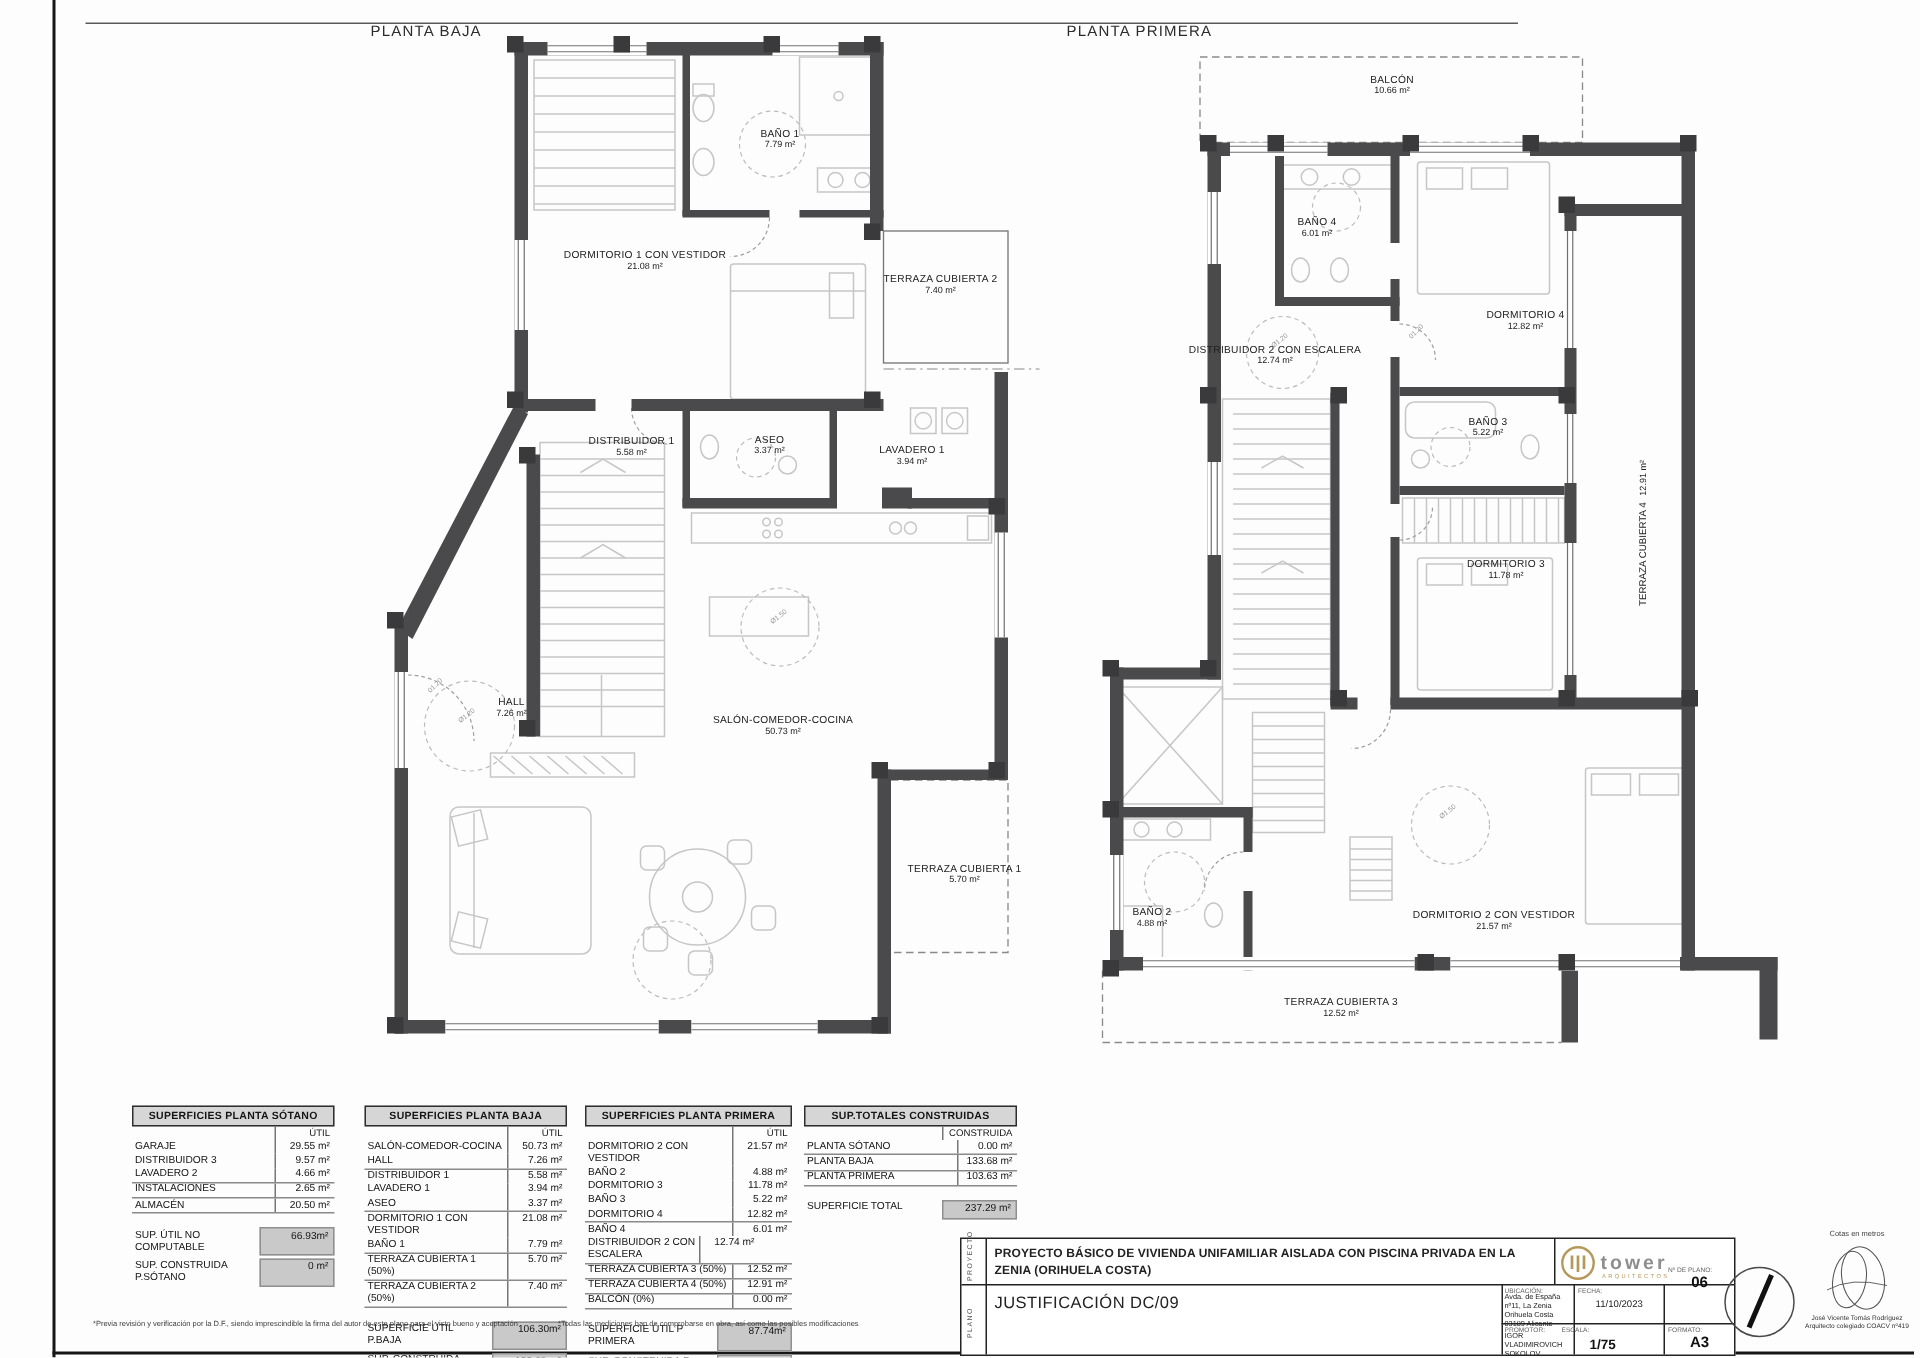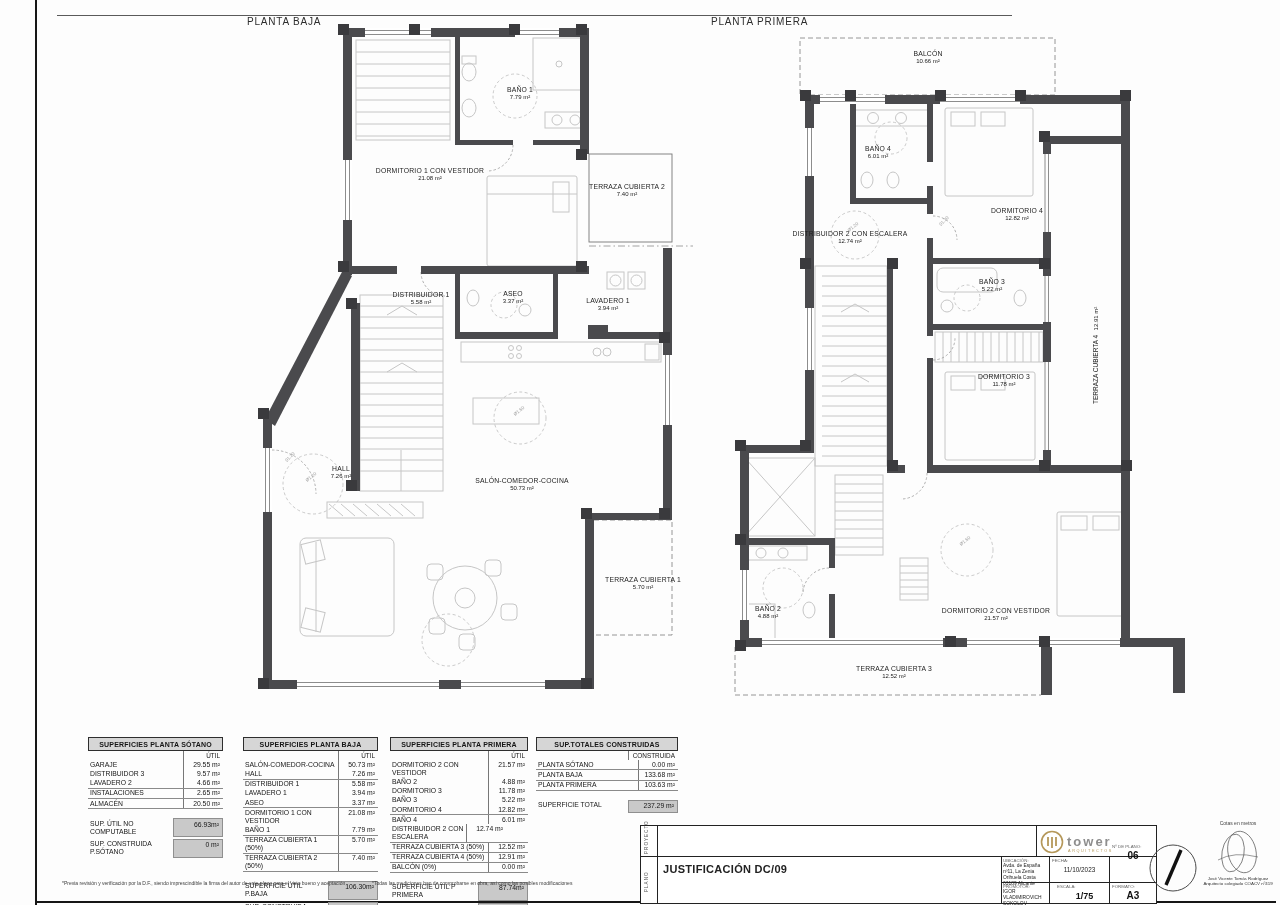--- a/index.html
+++ b/index.html
@@ -49,21 +49,21 @@
   .wrap2 .lab{max-width:72px;}
   
   .footnote{position:absolute;font-size:5px;color:#3c3c3c;white-space:nowrap;}
   
   .tblock{position:absolute;left:640px;top:825px;width:515px;height:77px;border:1px solid #222;background:#fff;}
   .tb-line{position:absolute;background:#222;}
   .tb-vtext{position:absolute;writing-mode:vertical-rl;transform:rotate(180deg);font-size:4.6px;
             letter-spacing:1px;color:#555;text-align:center;}
   .tb-title{position:absolute;left:22px;top:5px;width:365px;font-size:8px;font-weight:bold;
             line-height:10.5px;color:#222;letter-spacing:.1px;}
-  .tb-plano{position:absolute;left:22px;top:37px;font-size:11px;font-weight:bold;color:#222;letter-spacing:.3px;}
+  .tb-plano{position:absolute;left:22px;top:37px;font-size:11px;font-weight:normal;color:#222;letter-spacing:.3px;}
   .tb-cell-label{font-size:4.4px;color:#666;display:block;}
   .tb-small{font-size:4.9px;color:#222;line-height:6px;}
   .tb-date{font-size:6.4px;color:#222;text-align:center;margin-top:3px;}
   .tb-big{font-size:10px;font-weight:bold;color:#111;text-align:center;margin-top:1px;}
   .tb-mid{font-size:9px;font-weight:bold;color:#111;text-align:center;margin-top:2px;}
   
   .cotas{position:absolute;left:1198px;top:820px;width:80px;text-align:center;font-size:5px;color:#444;}
   .architect{position:absolute;left:1196px;top:876px;width:84px;text-align:center;font-size:4.4px;
              color:#333;line-height:5.4px;}
 </style>
@@ -604,20 +604,21 @@
   <div class="tb-line" style="left:0;top:30px;width:515px;height:1px;"></div>
   <div class="tb-line" style="left:395px;top:0;width:1px;height:30px;"></div>
   <div class="tb-line" style="left:360px;top:30px;width:1px;height:47px;"></div>
   <div class="tb-line" style="left:408px;top:30px;width:1px;height:47px;"></div>
   <div class="tb-line" style="left:468px;top:30px;width:1px;height:47px;"></div>
   <div class="tb-line" style="left:360px;top:56px;width:155px;height:1px;"></div>
 
   <div class="tb-vtext" style="left:3px;top:2px;height:26px;">PROYECTO</div>
   <div class="tb-vtext" style="left:3px;top:38px;height:36px;">PLANO</div>
 
+  <div class="tb-title">PROYECTO BÁSICO DE VIVIENDA UNIFAMILIAR AISLADA CON PISCINA PRIVADA EN LA ZENIA (ORIHUELA COSTA)</div>
   <div class="tb-plano">JUSTIFICACIÓN DC/09</div>
 
   <svg class="abs" style="left:398px;top:3px;" width="115" height="26" viewBox="0 0 115 26">
     <circle cx="13" cy="13" r="10.5" fill="none" stroke="#b5985a" stroke-width="1.6"></circle>
     <path d="M9 8v9M13 8v11M17 8v9" stroke="#b5985a" stroke-width="1.8" fill="none"></path>
     <text x="28" y="17" font-size="13" font-weight="bold" fill="#8e8e8e" letter-spacing="2" font-family="Liberation Sans, sans-serif">tower</text>
     <text x="29" y="23" font-size="3.8" fill="#b5985a" letter-spacing="1.6" font-family="Liberation Sans, sans-serif">ARQUITECTOS</text>
   </svg>
 
   <div class="abs" style="left:362px;top:32px;width:45px;">
@@ -627,21 +628,21 @@
   </div>
   <div class="abs" style="left:362px;top:58px;width:45px;">
     <span class="tb-cell-label">PROMOTOR:</span>
     <div class="tb-small">IGOR VLADIMIROVICH SOKOLOV</div>
   </div>
 
   <div class="abs" style="left:411px;top:32px;width:55px;">
     <span class="tb-cell-label">FECHA:</span>
     <div class="tb-date">11/10/2023</div>
   </div>
-  <div class="abs" style="left:416px;top:58px;width:55px;">
+  <div class="abs" style="left:400px;top:58px;width:55px;">
     <span class="tb-cell-label">ESCALA:</span>
     <div class="tb-mid">1/75</div>
   </div>
 
   <div class="abs" style="left:471px;top:18px;width:42px;">
     <span class="tb-cell-label">Nº DE PLANO:</span>
     <div class="tb-big">06</div>
   </div>
   <div class="abs" style="left:471px;top:58px;width:42px;">
     <span class="tb-cell-label">FORMATO:</span>

